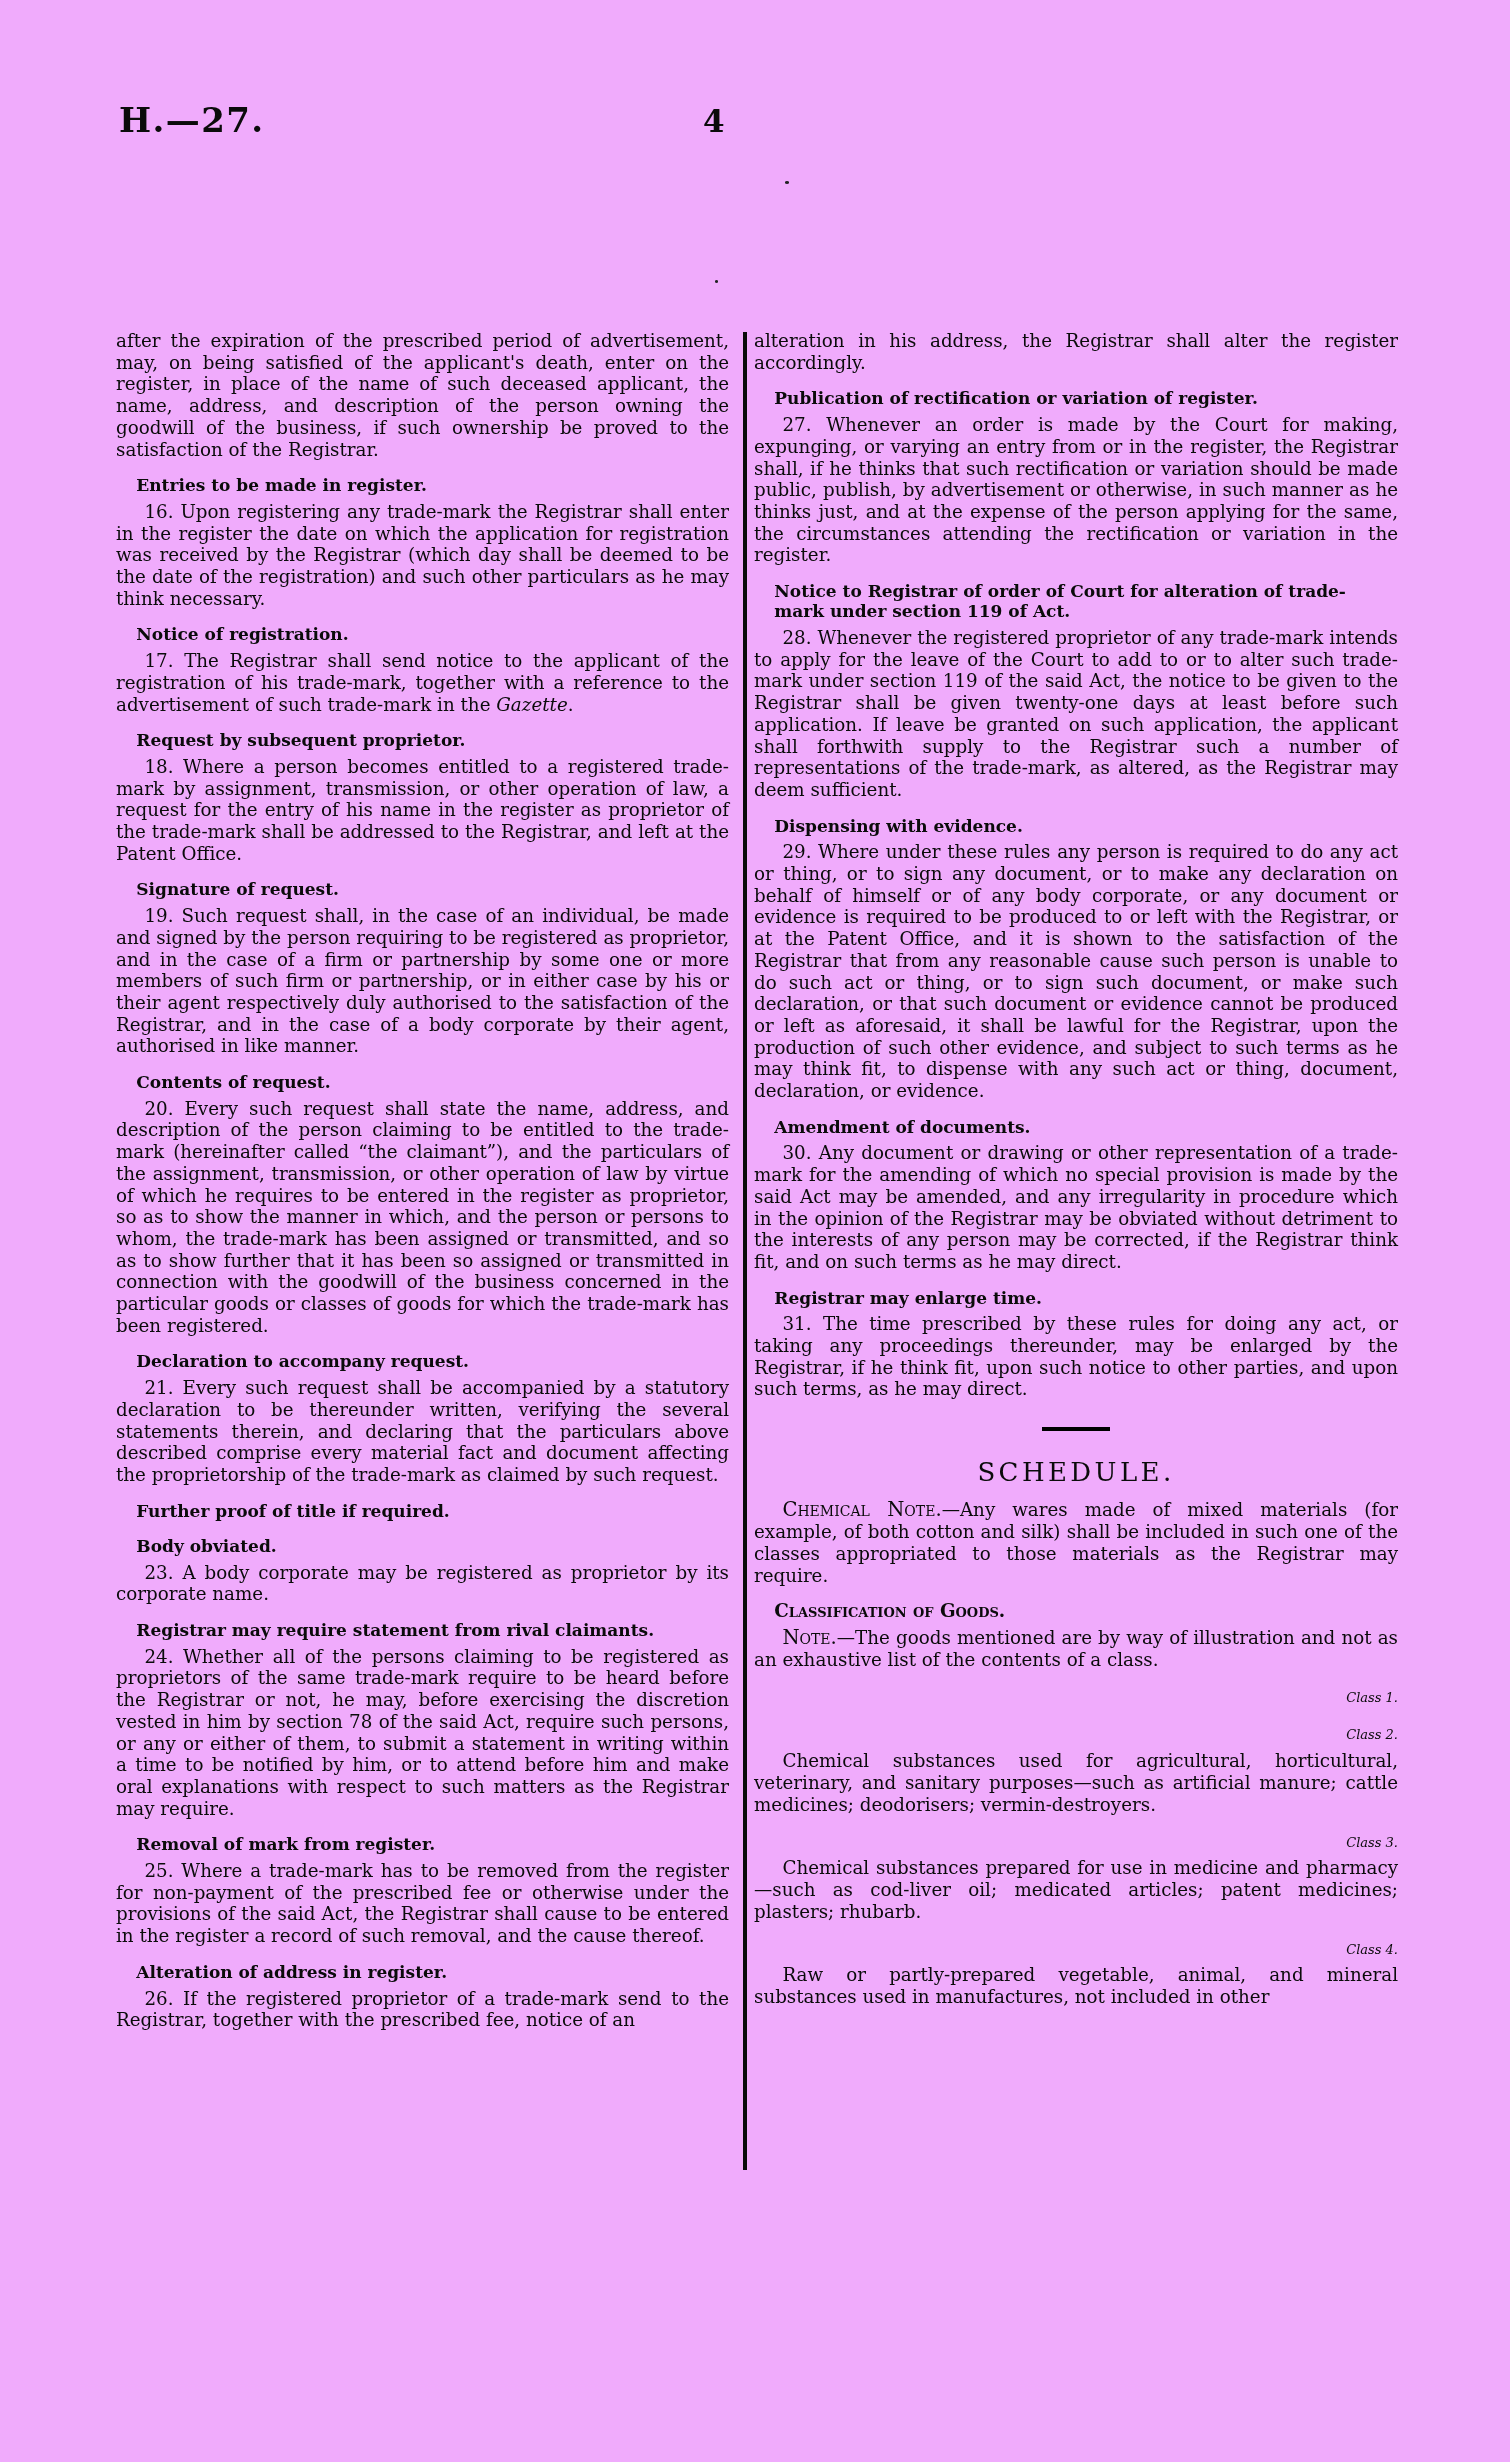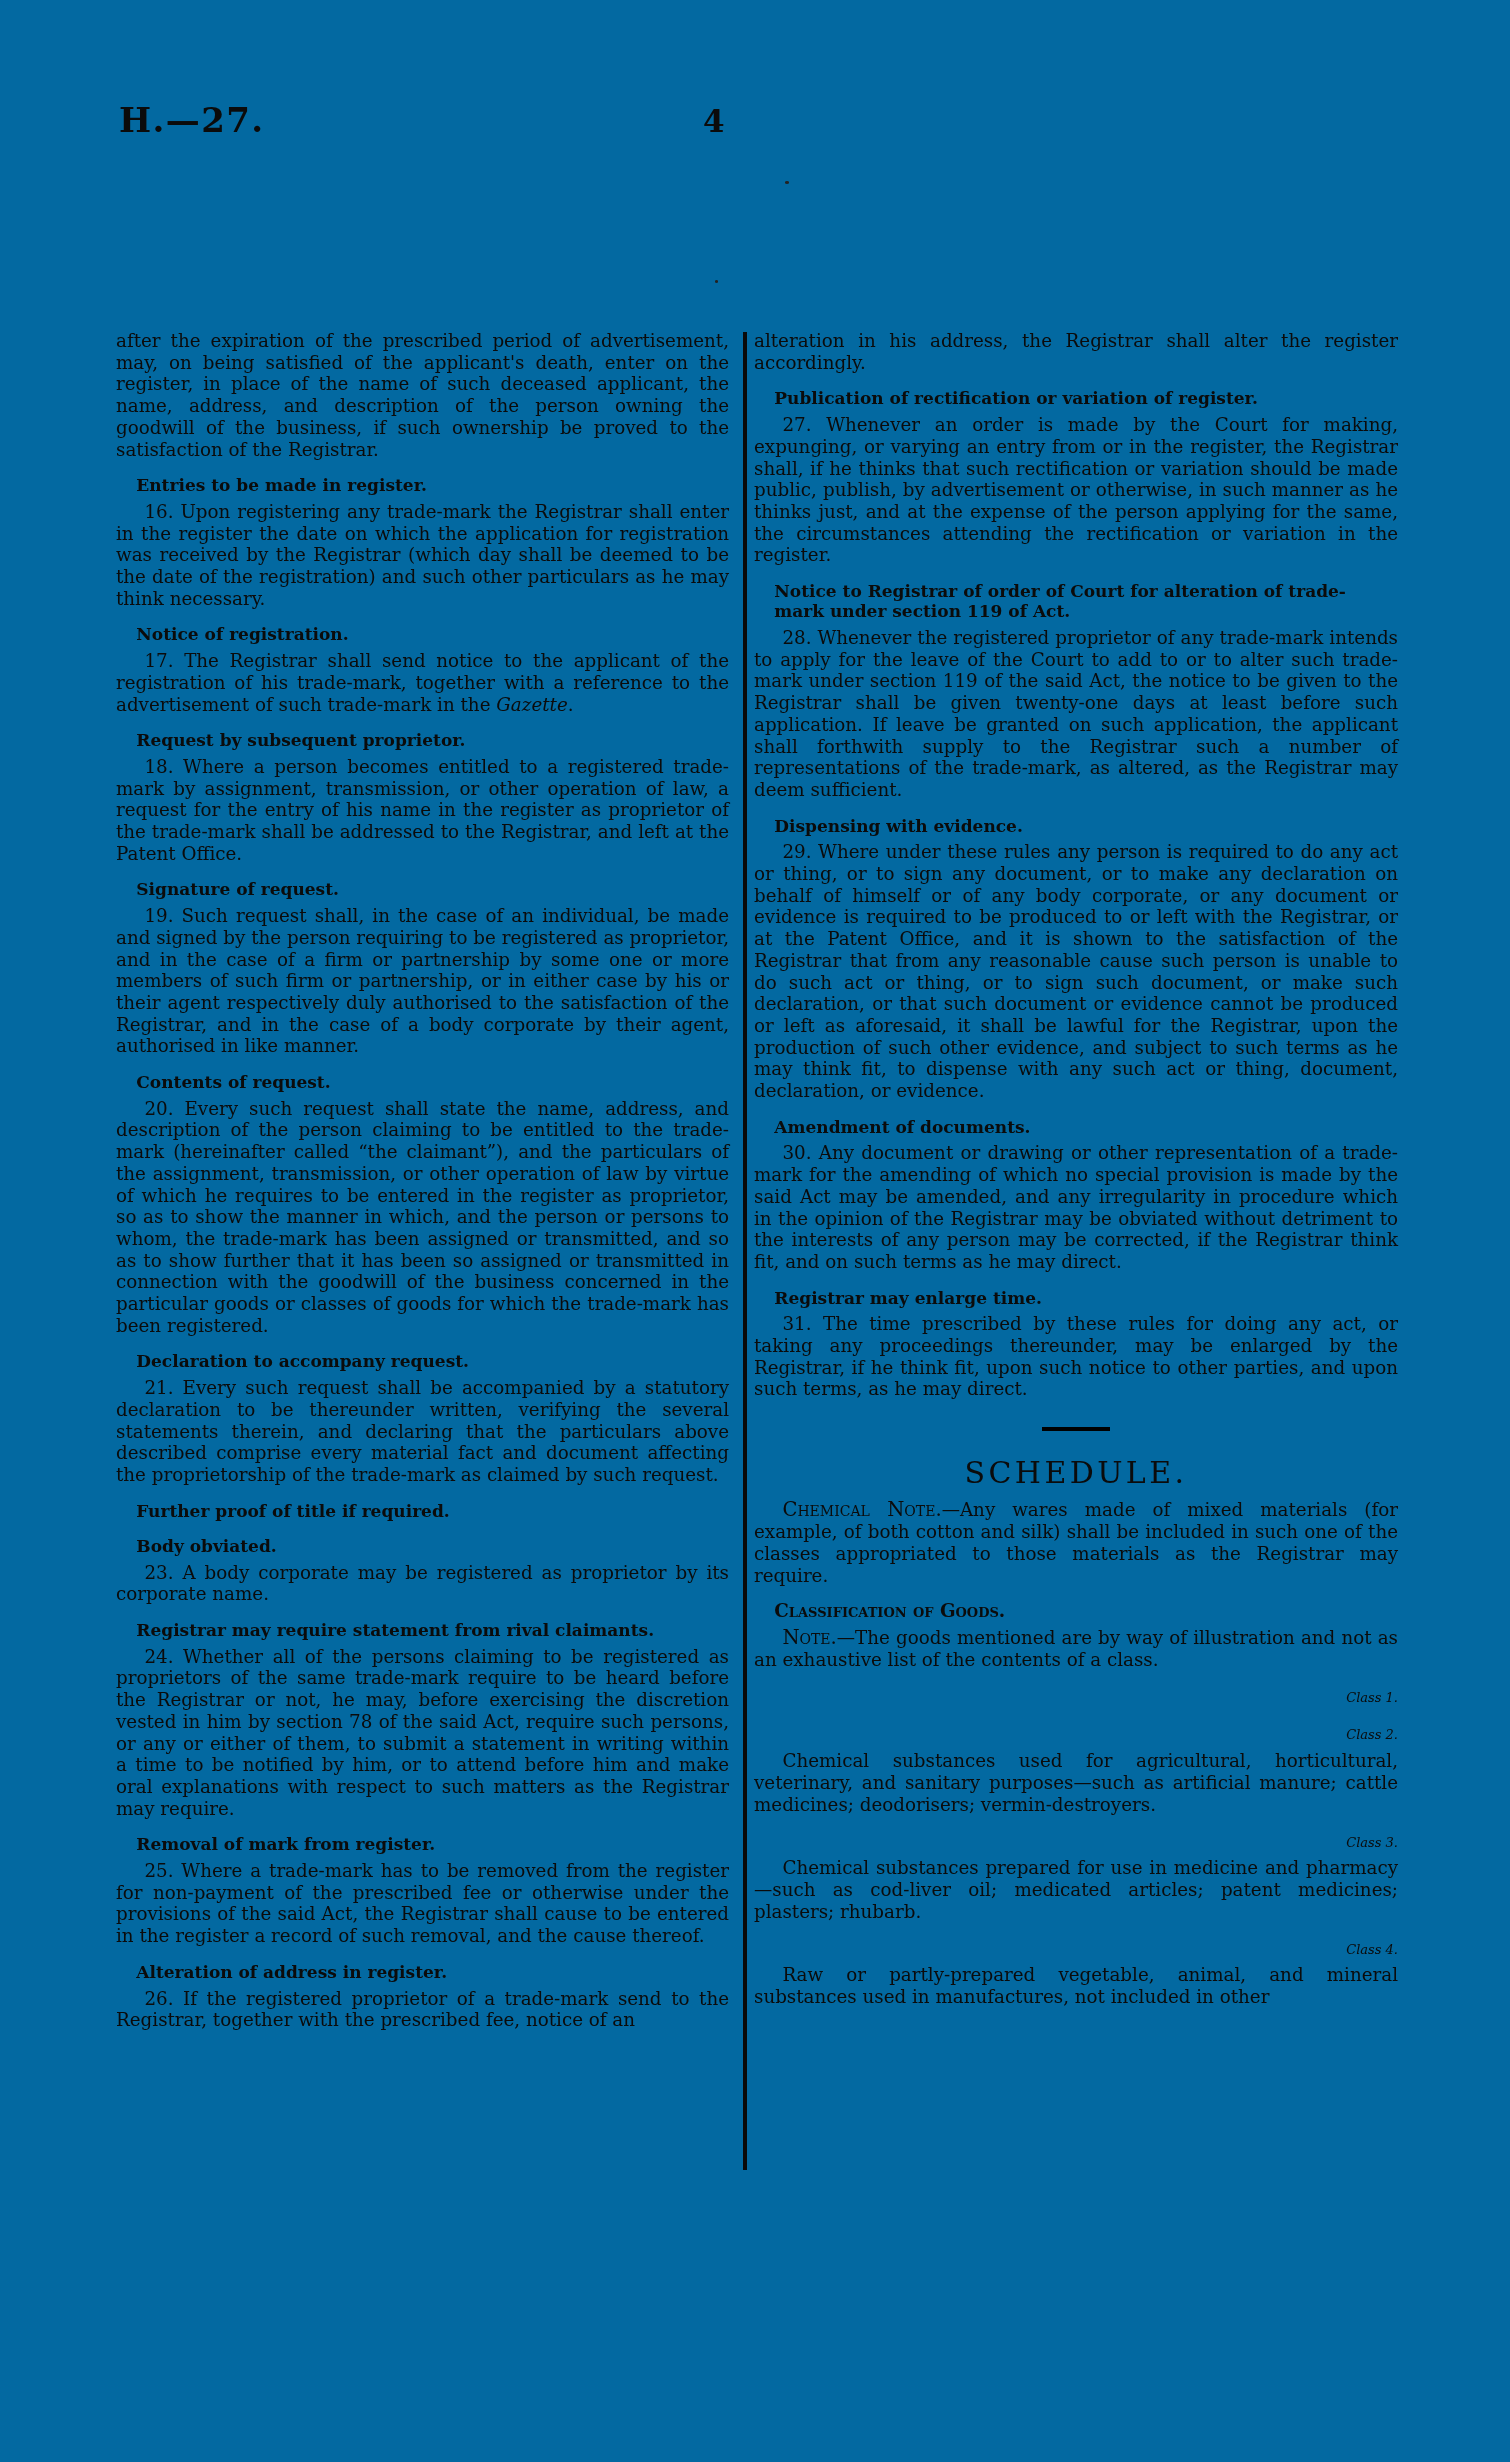--- a/index.html
+++ b/index.html
@@ -1,19 +1,19 @@
 <!DOCTYPE html>
 <html lang="en" style="font-size:10.8px"><head>
 <meta charset="utf-8">
 <style>
   html,body{margin:0;padding:0;background:#e8e8e4;}
   .page{
     position:relative;
     width:1511px;height:2462px;
-    background:#0369a1;
+    background:#f0abfc;
     font-family:"DejaVu Serif","Liberation Serif",serif;
     color:#0b0b0b;
     overflow:hidden;
   }
   .running-header{
     position:absolute;left:119px;top:100px;
     font-size:34px;font-weight:700;letter-spacing:1.4px;
   }
   .page-number{
     position:absolute;left:703px;top:103px;
@@ -39,21 +39,21 @@
     text-align:left;text-indent:0;
   }
   .caption.smallcaps{font-variant:small-caps;font-size:18.3px;}
   .class-heading{
     margin:16.2px 0 4.1px 0;
     font-size:13px;font-style:italic;font-weight:400;
     text-align:right;
   }
   .schedule-title{
     margin:31px 0 16.2px 0;
-    font-size:30px;letter-spacing:3.4px;font-weight:400;
+    font-size:26px;letter-spacing:3.4px;font-weight:400;
     text-align:center;
   }
   .hrule{
     width:68px;height:3.4px;background:#000;
     margin:27px auto 6.8px auto;
   }
   .sc-lead{font-variant:small-caps;font-size:19.6px;}
   
   .speck{position:absolute;background:#222;border-radius:50%;}
   .speck.s1{left:785px;top:181px;width:4.1px;height:2.7px;}

